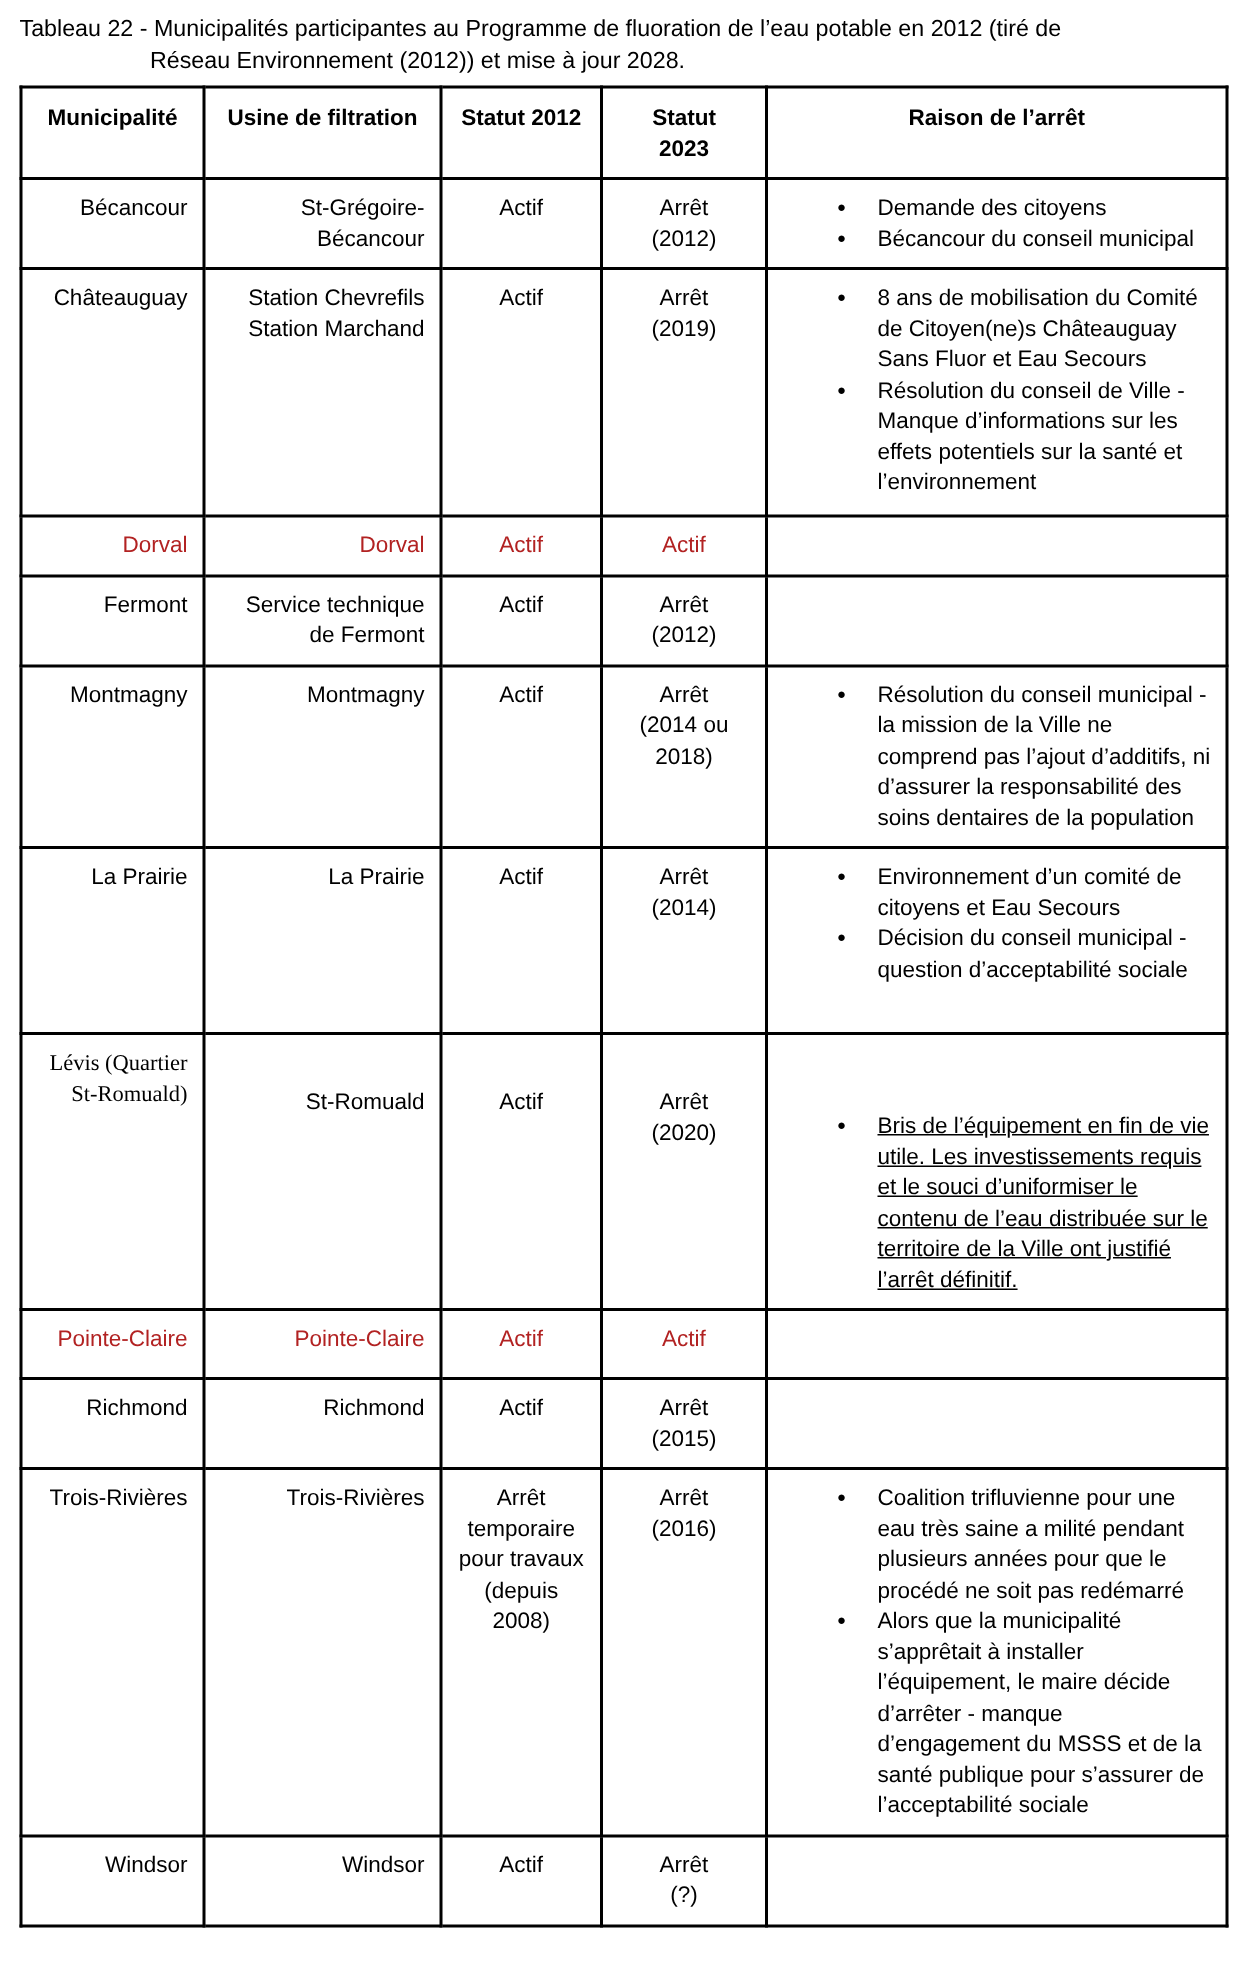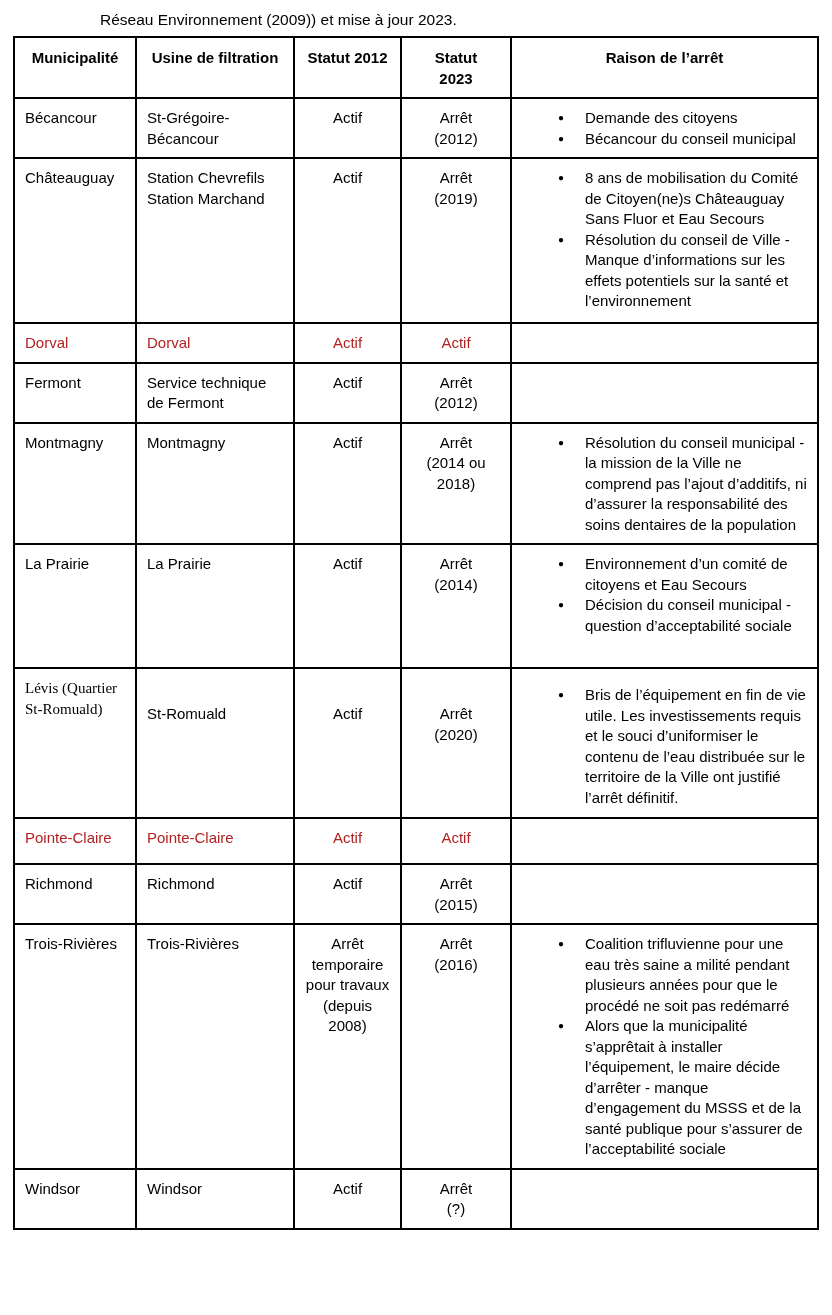--- a/index.html
+++ b/index.html
@@ -49,21 +49,21 @@
     box-sizing: border-box;
     overflow: hidden;
   }
   th {
     font-weight: bold;
     text-align: center;
     white-space: pre-line;
     padding-top: 10px;
   }
   td.muni, td.plant {
-    text-align: left;
+    text-align: right;
     white-space: pre-line;
   }
   td.center {
     text-align: center;
     white-space: pre-line;
   }
   td.reason { padding-left: 10px; }
   ul.reasons {
     margin: 0;
     padding: 0 0 0 36px;
@@ -82,21 +82,22 @@
     line-height: 20.5px;
   }
   tr.hl td { color: var(--hl-color, #B22222); }
 </style>
 </head>
 <body>
 
 <div class="page">
 
   <p class="caption">
-    <span class="line2">Réseau Environnement (2009)) et mise à jour 2023.</span>
+    <span>Tableau 22 - Municipalités participantes au Programme de fluoration de l’eau potable en 2012 (tiré de</span>
+    <span class="line2">Réseau Environnement (2012)) et mise à jour 2028.</span>
   </p>
 
   <table class="fluoridation">
     <colgroup>
       <col class="c1">
         <col class="c2">
         <col class="c3">
         <col class="c4">
         <col class="c5">
     </colgroup>
@@ -178,21 +179,21 @@
               <li>Décision du conseil municipal - question d’acceptabilité sociale</li>
             </ul>
           </td>
         </tr>
         <tr style="height: 150px;">
           <td class="muni" style=" font-family: Liberation Serif, serif;">Lévis (Quartier St-Romuald)</td>
           <td class="plant" style="padding-top: 35px;">St-Romuald</td>
           <td class="center" style="padding-top: 35px;">Actif</td>
           <td class="center" style="padding-top: 35px;">Arrêt
 (2020)</td>
-          <td class="reason" style="padding-top: 16px;">
+          <td class="reason" style="padding-top: 51px; text-decoration: underline;">
             <ul class="reasons">
               <li>Bris de l’équipement en fin de vie utile. Les investissements requis et le souci d’uniformiser le contenu de l’eau distribuée sur le territoire de la Ville ont justifié l’arrêt définitif.</li>
             </ul>
           </td>
         </tr>
         <tr class="hl" style="height: 46px;">
           <td class="muni">Pointe-Claire</td>
           <td class="plant">Pointe-Claire</td>
           <td class="center">Actif</td>
           <td class="center">Actif</td>

